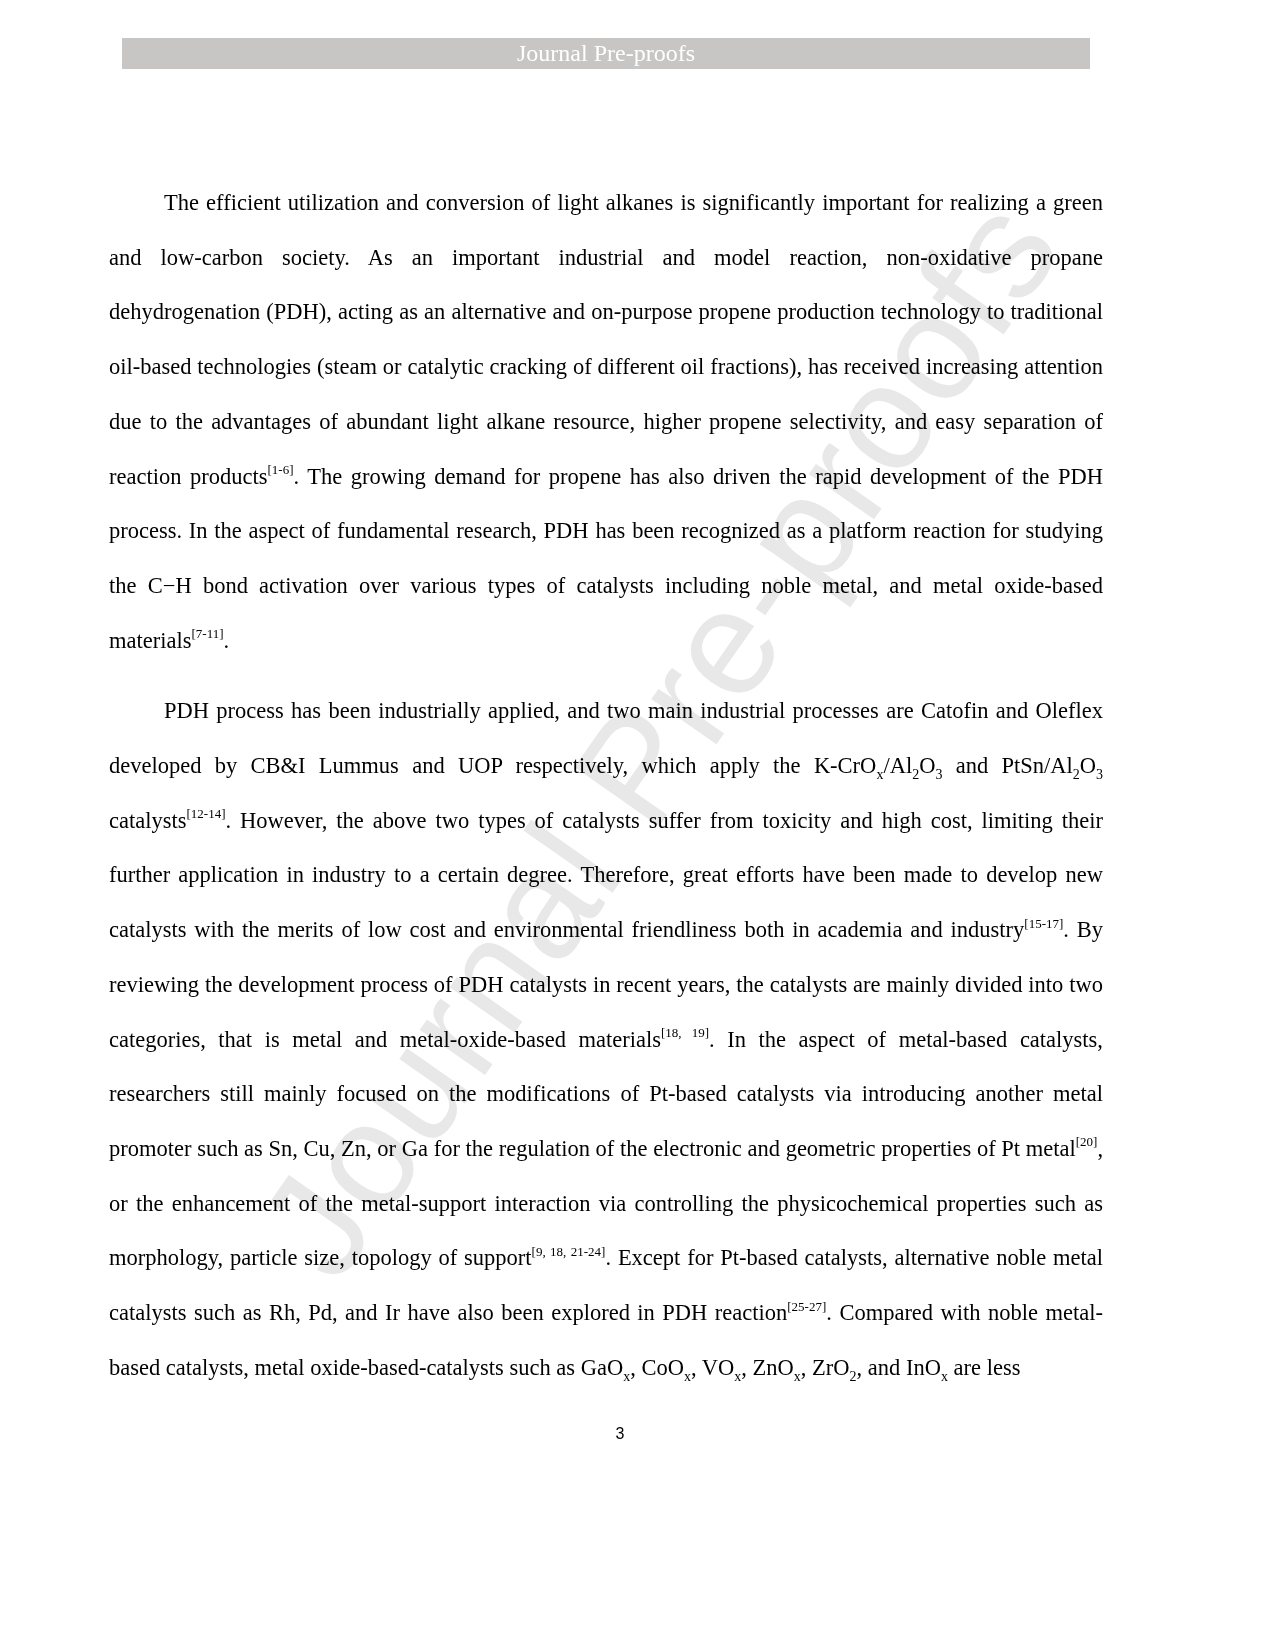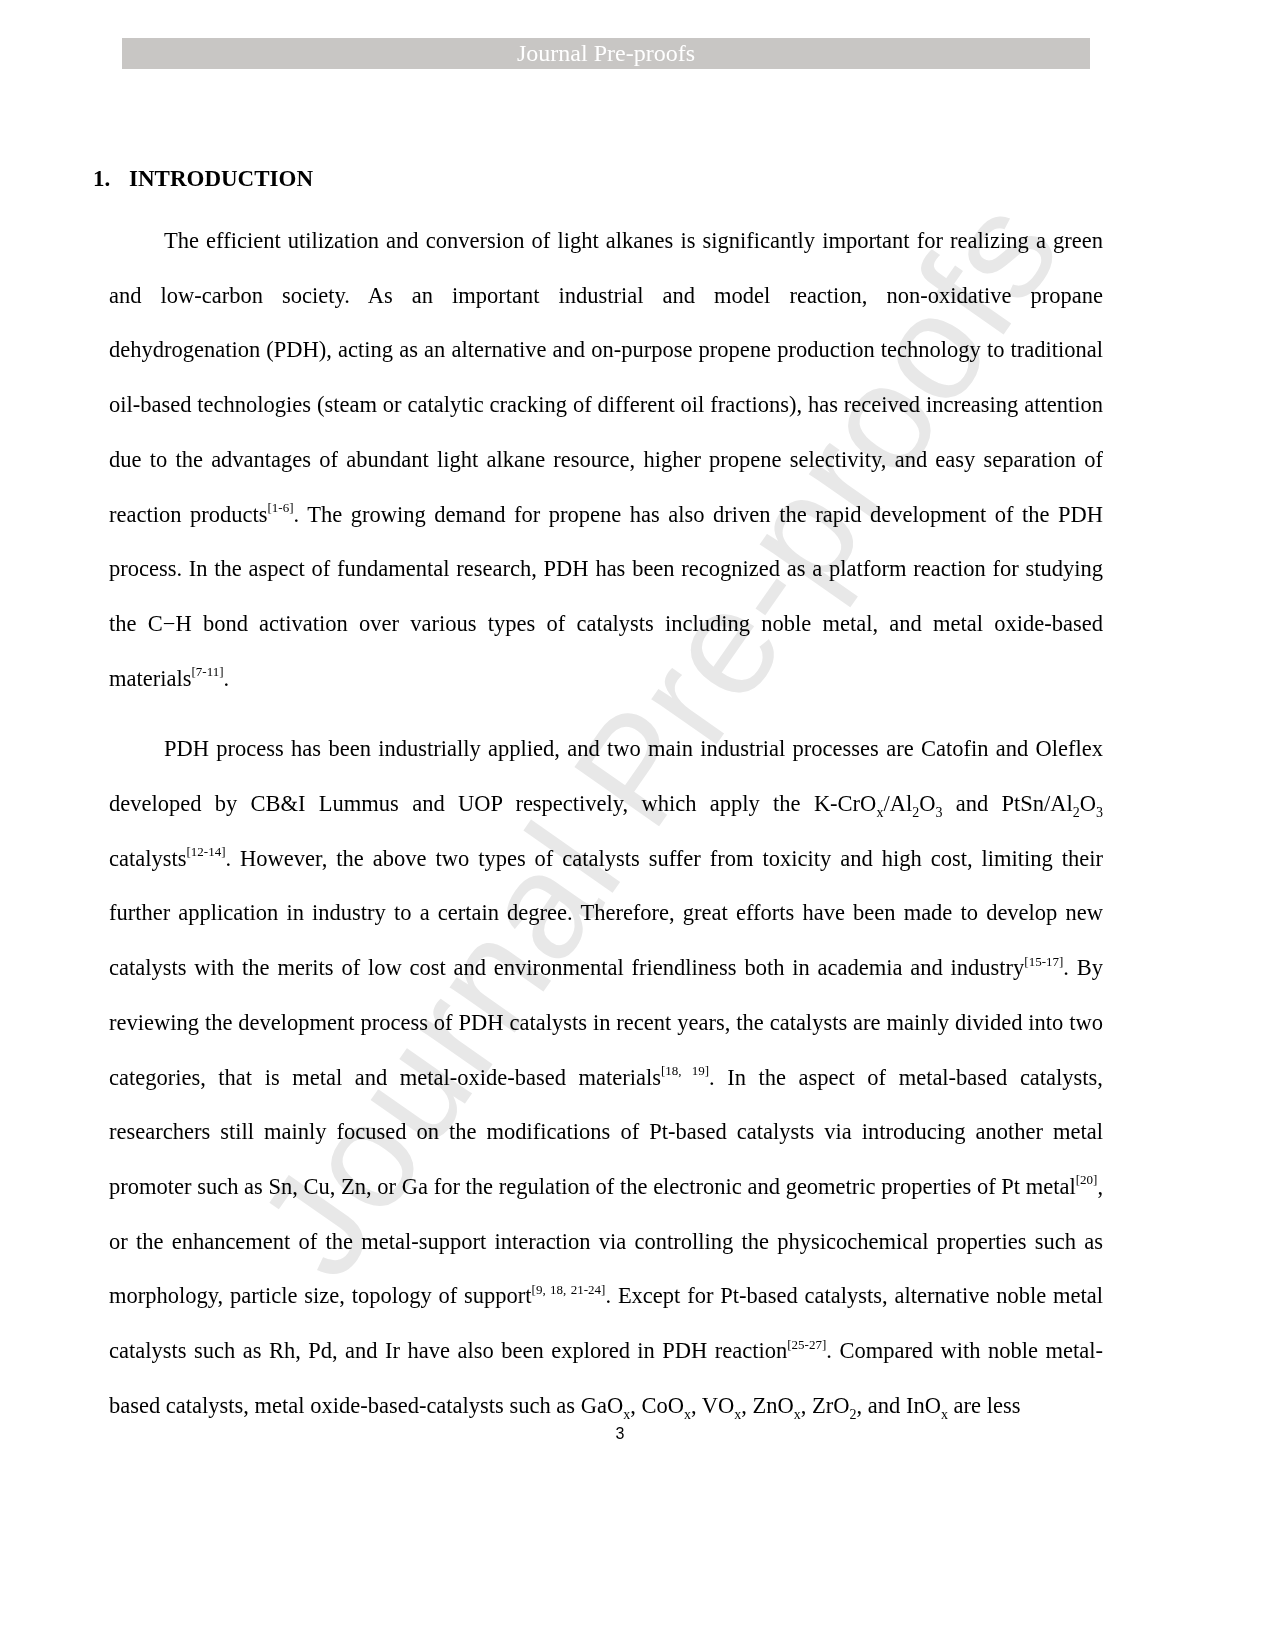--- a/index.html
+++ b/index.html
@@ -17,20 +17,17 @@
   .pagenum { position:absolute; top:1425px; left:0; width:1240px; text-align:center; font-family:"Liberation Sans", sans-serif; font-size:16px; }
 </style>
 </head>
 <body>
 
 <div class="banner">Journal Pre-proofs</div>
 
 <div class="watermark">Journal Pre-proofs</div>
 
 <div class="content">
-  <h1>
-    <span class="num">1.</span><span>INTRODUCTION</span>
-  </h1>
   <p class="para p1"><span class="indent"></span><span>The efficient utilization and conversion of light alkanes is significantly important for realizing a green and low-carbon society. As an important industrial and model reaction, non-oxidative propane dehydrogenation (PDH), acting as an alternative and on-purpose propene production technology to traditional oil-based technologies (steam or catalytic cracking of different oil fractions), has received increasing attention due to the advantages of abundant light alkane resource, higher propene selectivity, and easy separation of reaction products</span><sup>[1-6]</sup><span>. The growing demand for propene has also driven the rapid development of the PDH process. In the aspect of fundamental research, PDH has been recognized as a platform reaction for studying the C−H bond activation over various types of catalysts including noble metal, and metal oxide-based materials</span><sup>[7-11]</sup><span>.</span></p>
   <p class="para"><span class="indent"></span><span>PDH process has been industrially applied, and two main industrial processes are Catofin and Oleflex developed by CB&amp;I Lummus and UOP respectively, which apply the K-CrO</span><sub>x</sub><span>/Al</span><sub>2</sub><span>O</span><sub>3</sub><span> and PtSn/Al</span><sub>2</sub><span>O</span><sub>3</sub><span> catalysts</span><sup>[12-14]</sup><span>. However, the above two types of catalysts suffer from toxicity and high cost, limiting their further application in industry to a certain degree. Therefore, great efforts have been made to develop new catalysts with the merits of low cost and environmental friendliness both in academia and industry</span><sup>[15-17]</sup><span>. By reviewing the development process of PDH catalysts in recent years, the catalysts are mainly divided into two categories, that is metal and metal-oxide-based materials</span><sup>[18, 19]</sup><span>. In the aspect of metal-based catalysts, researchers still mainly focused on the modifications of Pt-based catalysts via introducing another metal promoter such as Sn, Cu, Zn, or Ga for the regulation of the electronic and geometric properties of Pt metal</span><sup>[20]</sup><span>, or the enhancement of the metal-support interaction via controlling the physicochemical properties such as morphology, particle size, topology of support</span><sup>[9, 18, 21-24]</sup><span>. Except for Pt-based catalysts, alternative noble metal catalysts such as Rh, Pd, and Ir have also been explored in PDH reaction</span><sup>[25-27]</sup><span>. Compared with noble metal-based catalysts, metal oxide-based-catalysts such as GaO</span><sub>x</sub><span>, CoO</span><sub>x</sub><span>, VO</span><sub>x</sub><span>, ZnO</span><sub>x</sub><span>, ZrO</span><sub>2</sub><span>, and InO</span><sub>x</sub><span> are less</span></p>
 </div>
 
 <div class="pagenum">3</div>
 
 </body></html>

